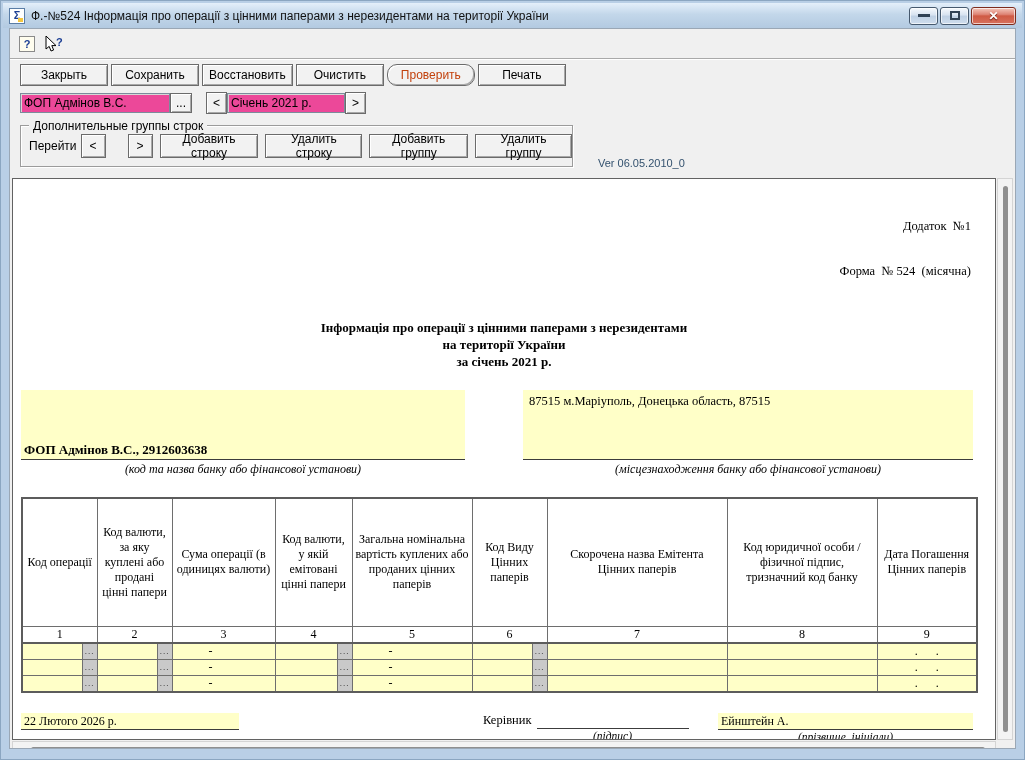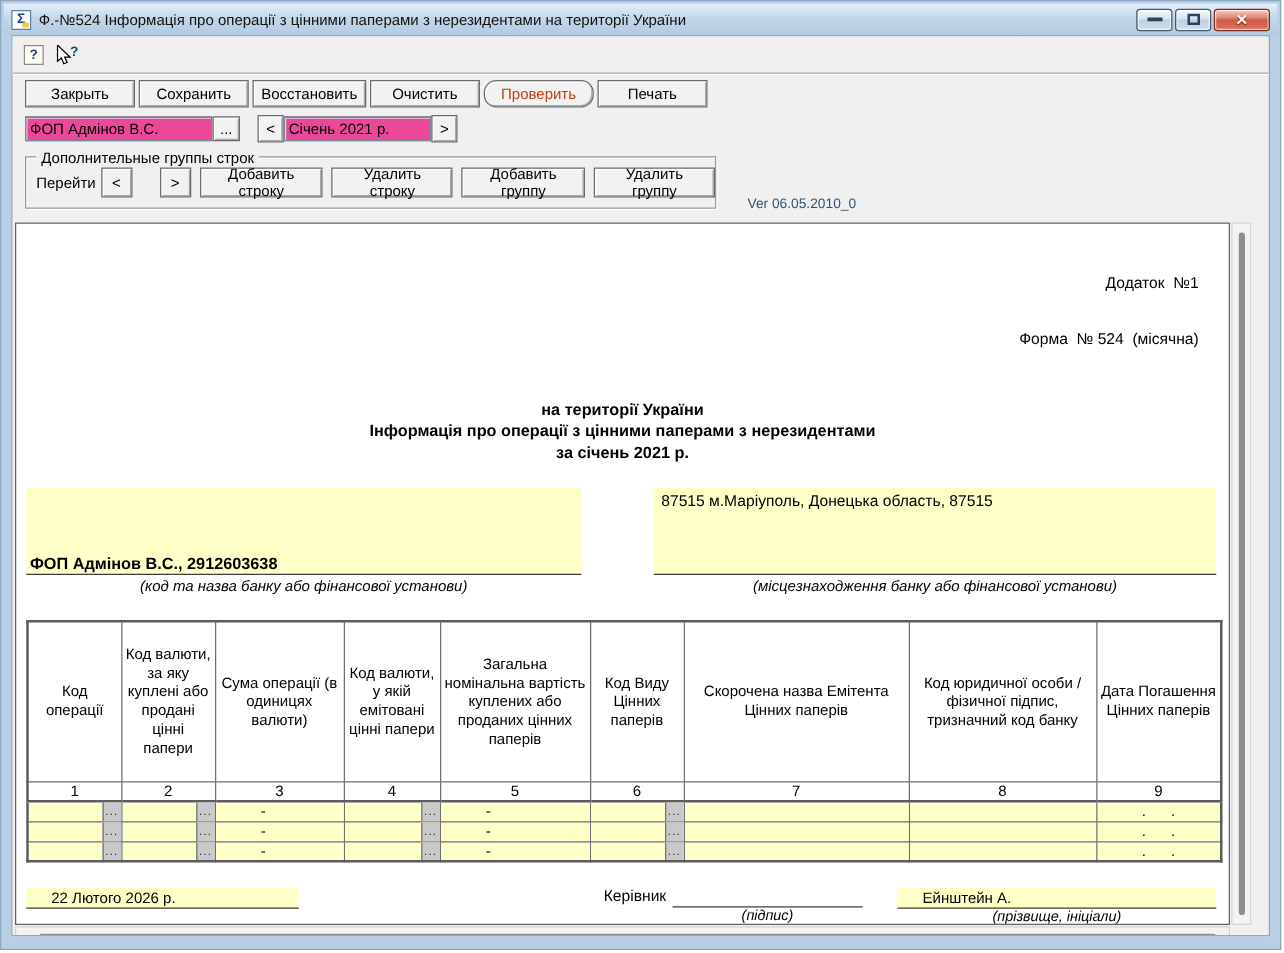--- a/index.html
+++ b/index.html
@@ -48,21 +48,21 @@
   .groupbox { position:absolute; left:0; top:4px; width:553px; height:42px; border:1px solid #9b9b9b; box-shadow:inset 1px 1px 0 #fff, 1px 1px 0 #fff; }
   .gb-legend { position:absolute; top:-7px; left:8px; background:#f0f0f0; padding:0 4px; font-size:12px; }
   .gb-content { display:flex; align-items:center; height:100%; padding-left:8px; }
   .gb-label { font-size:12px; margin-right:4px; }
   .gb-spacer { width:24px; }
   .gb-nav { width:26px; height:24px; }
   .gb-btn { min-width:97px; height:24px; margin-left:7px; }
   .version { position:absolute; left:578px; bottom:1px; font-size:11px; color:#33516e; }
 
   
-  .form-area { position:relative; margin:8px 14px 0 2px; height:579px; }
+  .form-area { position:relative; margin:8px 2px 0 2px; height:579px;font-family:Liberation Serif, serif; }
   .form-panel { position:absolute; left:0; top:0; right:17px; bottom:17px; background:#fff; border:1px solid #626262; overflow:hidden; }
   .vscroll { position:absolute; top:0; right:0; bottom:17px; width:16px; background:#f3f3f3; border:1px solid #d4d4d4; }
   .vthumb { position:absolute; left:5px; top:7px; bottom:7px; width:5px; background:#8f8f8f; border-radius:3px; }
   .hscroll { position:absolute; left:0; right:17px; bottom:0; height:16px; background:#f3f3f3; border:1px solid #d4d4d4; }
   .hthumb { position:absolute; top:5px; left:18px; right:10px; height:5px; background:#8f8f8f; border-radius:3px; }
   .scroll-corner { position:absolute; right:0; bottom:0; width:16px; height:16px; background:#f0f0f0; }
 
   .corner-note { text-align:right; padding:10px 24px 0 0; font-size:12.5px; line-height:15px; white-space:pre; }
   .form-title { text-align:center; margin-top:10px; font-weight:bold; font-size:13px; line-height:17px; }
 
@@ -82,21 +82,21 @@
   .hdr th { height:128px; font-weight:normal; text-align:center; vertical-align:middle; padding:2px 3px; line-height:15px; }
   .nums td { height:16px; text-align:center; border-bottom:2px solid #5c5c5c; background:#fff; }
   .datarow td { height:16px; background:#ffffc8; position:relative; cursor:text; }
   .cellbtn { position:absolute; right:0; top:0; bottom:0; width:15px; background:#c9c9c9; border-left:1px solid #707070;
     font-size:9px; color:#222; display:flex; align-items:center; justify-content:center; letter-spacing:1px; cursor:pointer; }
   .dashcell { text-align:left; padding-left:36px; }
   .datecell { text-align:center; white-space:pre; }
 
   .footer { position:relative; margin-top:12px; height:108px; font-size:12px; }
   .f-col { position:absolute; }
-  .f-field { background:#ffffc8; border-bottom:1px solid #3c3c3c; height:17px; line-height:16px; padding-left:20px; cursor:text; }
+  .f-field { background:#ffffc8; border-bottom:1px solid #3c3c3c; height:17px; line-height:16px; padding-left:3px; cursor:text; }
   .f-caption { text-align:center; font-style:italic; font-size:11.5px; margin-top:1px; }
   .sig-row { position:absolute; display:flex; align-items:flex-start; }
   .sig-label { font-size:12.5px; margin-right:5px; padding-bottom:1px; white-space:nowrap; }
   .sig-col { width:152px; }
   .sigline { height:16px; border-bottom:1px solid #3c3c3c; }
 </style>
 </head>
 <body>
 
 <div class="window">
@@ -170,22 +170,22 @@
 
     <div class="form-area">
       <div class="form-panel">
 
         <div class="corner-note">
           <div>Додаток  №1</div>
           <div>Форма  № 524  (місячна)</div>
         </div>
 
         <div class="form-title">
+          <div>Інформація про операції з цінними паперами з нерезидентами</div>
           <div>на території України</div>
-          <div>Інформація про операції з цінними паперами з нерезидентами</div>
           <div>за січень 2021 р.</div>
         </div>
 
         <div class="bank-row">
           <div class="field-col left">
             <div class="ybox bottom">
               <span class="val-bold">ФОП Адмінов В.С., 2912603638</span>
             </div>
             <div class="caption">(код та назва банку або фінансової  установи)</div>
           </div>

